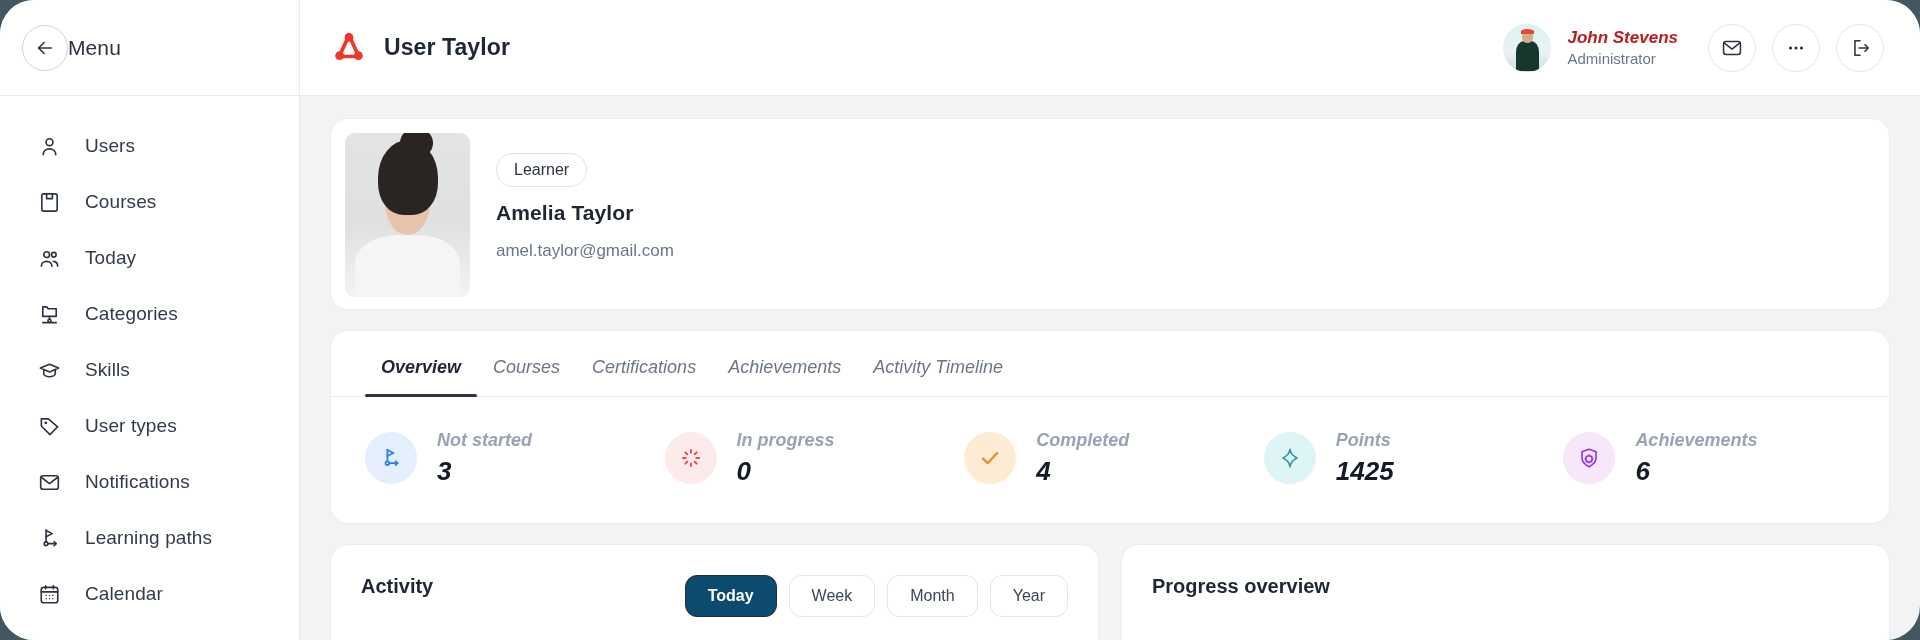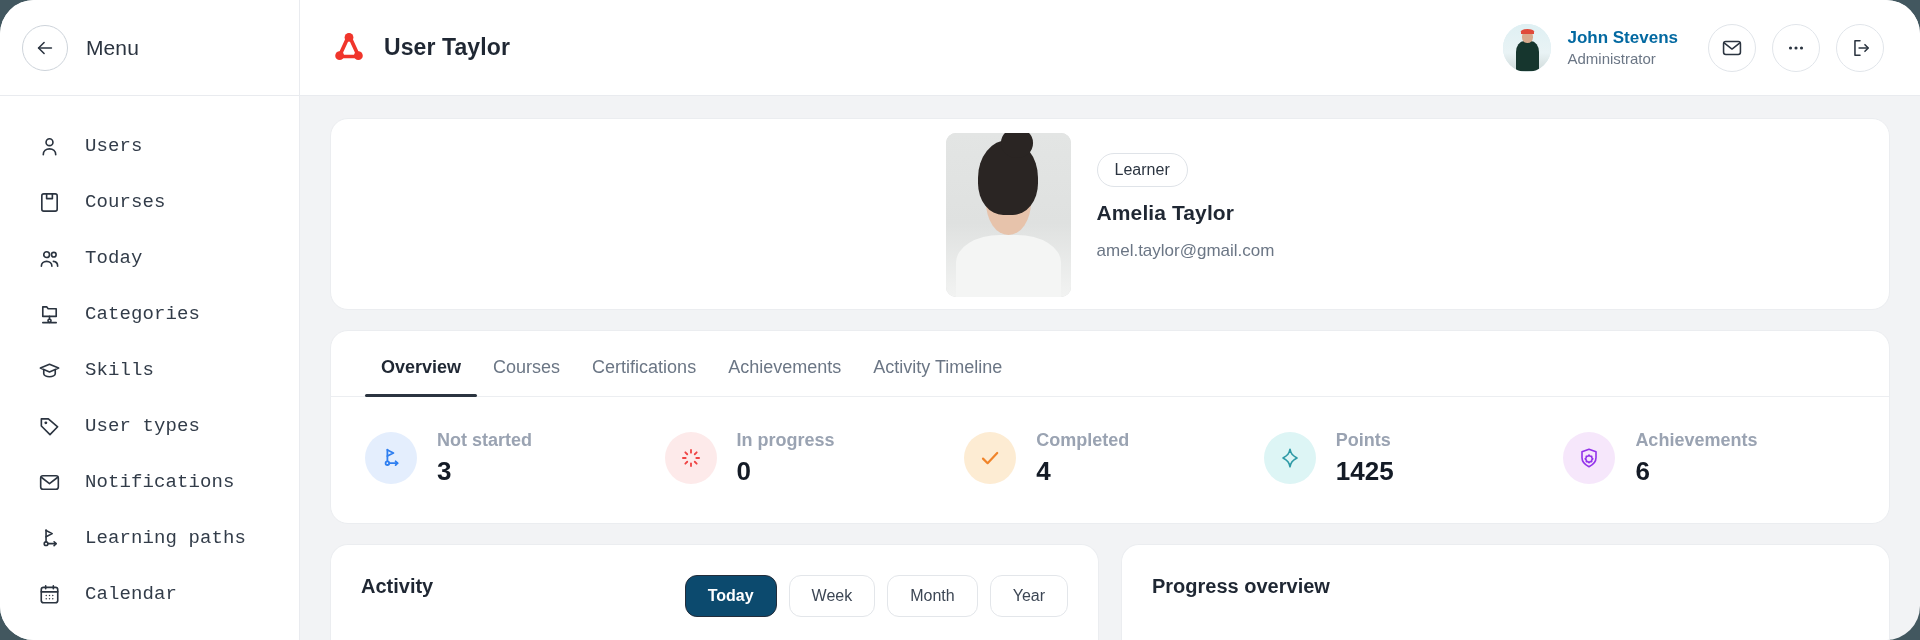--- a/index.html
+++ b/index.html
@@ -21,38 +21,37 @@
   .sidebar {
     width: 300px; height: 100%;
     background: #ffffff;
     border-right: 1px solid #e9ebef;
     display: flex; flex-direction: column;
     flex-shrink: 0;
   }
   .sidebar-top {
     height: 96px; flex-shrink: 0;
     display: flex; align-items: center;
-    padding-left: 22px; gap: 18px;
+    padding-left: 22px; 
     border-bottom: 1px solid #e9ebef;
   }
   .back-btn {
     width: 46px; height: 46px; border-radius: 50%;
     border: 1.4px solid #cdd3da;
     display: flex; align-items: center; justify-content: center;
     background: #fff; cursor: pointer;
   }
   .menu-label {
     font-size: 21px; color: #2b3440; font-weight: 400;
     letter-spacing: .1px;
   }
   .nav {
     padding-top: 22px;
     display: flex; flex-direction: column;
     overflow: hidden;
-    font-family: Liberation Mono, monospace;
   }
   .nav-item {
     height: 56px; flex-shrink: 0;
     display: flex; align-items: center;
     padding-left: 38px; gap: 24px;
     cursor: pointer;
   }
   .nav-item .ico { width: 23px; height: 23px; display: block; flex-shrink: 0; color: #2b3440; }
   .nav-item .lbl { font-size: 19px; color: #323c49; letter-spacing: .1px; }
 
@@ -68,21 +67,21 @@
   .brand { display: flex; align-items: center; gap: 18px; }
   .brand .logo { width: 34px; height: 34px; display: block; }
   .brand .title { font-size: 23px; font-weight: 700; color: #1f2733; letter-spacing: .1px; }
   .topbar-right { margin-left: auto; display: flex; align-items: center; gap: 30px; }
   .user-chip { display: flex; align-items: center; gap: 16px; cursor: pointer; }
   .avatar-sm {
     width: 48px; height: 48px; border-radius: 50%; overflow: hidden;
     background: #d9ecf2; position: relative; flex-shrink: 0;
   }
   .user-meta { line-height: 1.28; }
-  .user-name { font-size: 17px; font-weight: 700; color: #0369a1; }
+  .user-name { font-size: 17px; font-weight: 700; color: #b91c1c; font-style: italic; }
   .user-role { font-size: 15px; color: #6b7685; }
   .icon-btns { display: flex; align-items: center; gap: 16px; }
   .icon-btn {
     width: 48px; height: 48px; border-radius: 50%;
     border: 1.4px solid #e1e5ea; background: #fff;
     display: flex; align-items: center; justify-content: center;
     cursor: pointer; color: #2b3440;
   }
 
   .content {
@@ -90,36 +89,36 @@
     padding: 22px 30px 0 30px;
     display: flex; flex-direction: column; gap: 20px;
   }
   .card {
     background: #fff; border-radius: 18px;
     border: 1px solid #ebedf0;
     flex-shrink: 0;
   }
 
   
-  .profile-card { display: flex; align-items: stretch; padding: 14px; height: 192px; justify-content: center; }
+  .profile-card { display: flex; align-items: stretch; padding: 14px; height: 192px; }
   .profile-photo {
     width: 125px; height: 164px; border-radius: 10px; overflow: hidden;
     background: #dcdedd; flex-shrink: 0; position: relative;
   }
   .profile-info { padding: 20px 0 0 26px; display: flex; flex-direction: column; gap: 14px; }
   .badge {
     align-self: flex-start;
     border: 1.3px solid #dfe3e8; border-radius: 999px;
     padding: 7px 17px; font-size: 16px; color: #2b3440;
   }
   .p-name { font-size: 21px; font-weight: 700; color: #1f2733; letter-spacing: .1px; }
   .p-mail { font-size: 17px; color: #6b7685; margin-top: 2px; }
 
   
-  .tabs-card { display: flex; flex-direction: column; }
+  .tabs-card { display: flex; flex-direction: column; font-style: italic; }
   .tabs {
     display: flex; align-items: flex-end; gap: 0;
     padding: 0 34px; border-bottom: 1px solid #eceef1;
   }
   .tab {
     padding: 26px 16px 18px 16px; font-size: 18px; color: #6b7685;
     cursor: pointer; position: relative; white-space: nowrap;
   }
   .tab.active { color: #1f2733; font-weight: 700; }
   .tab.active::after {

